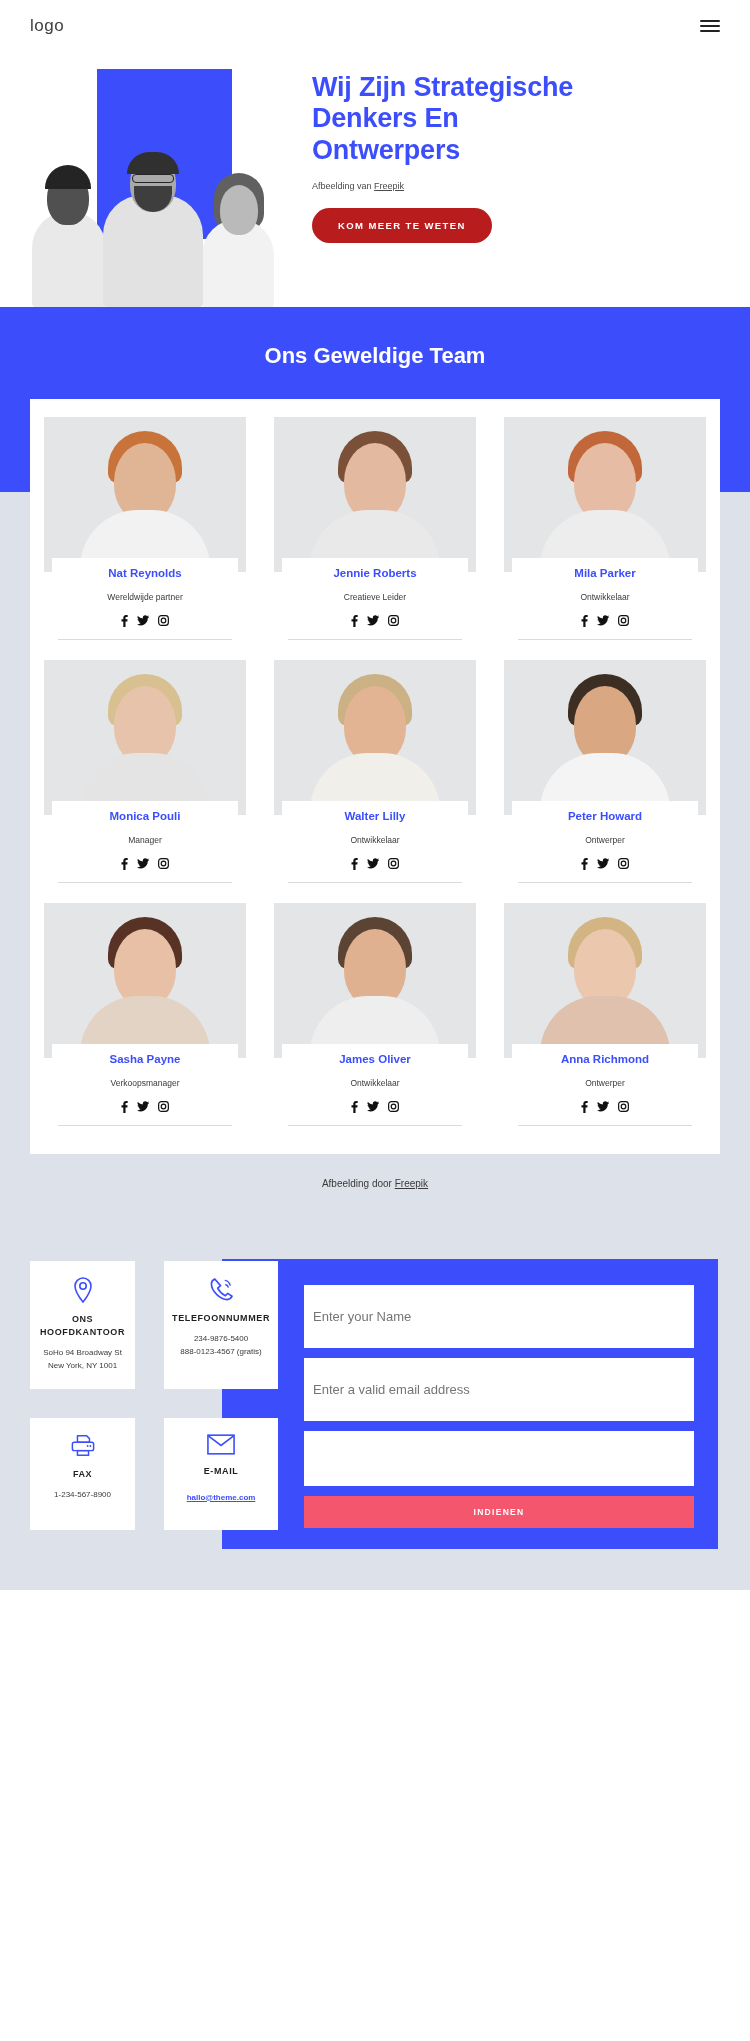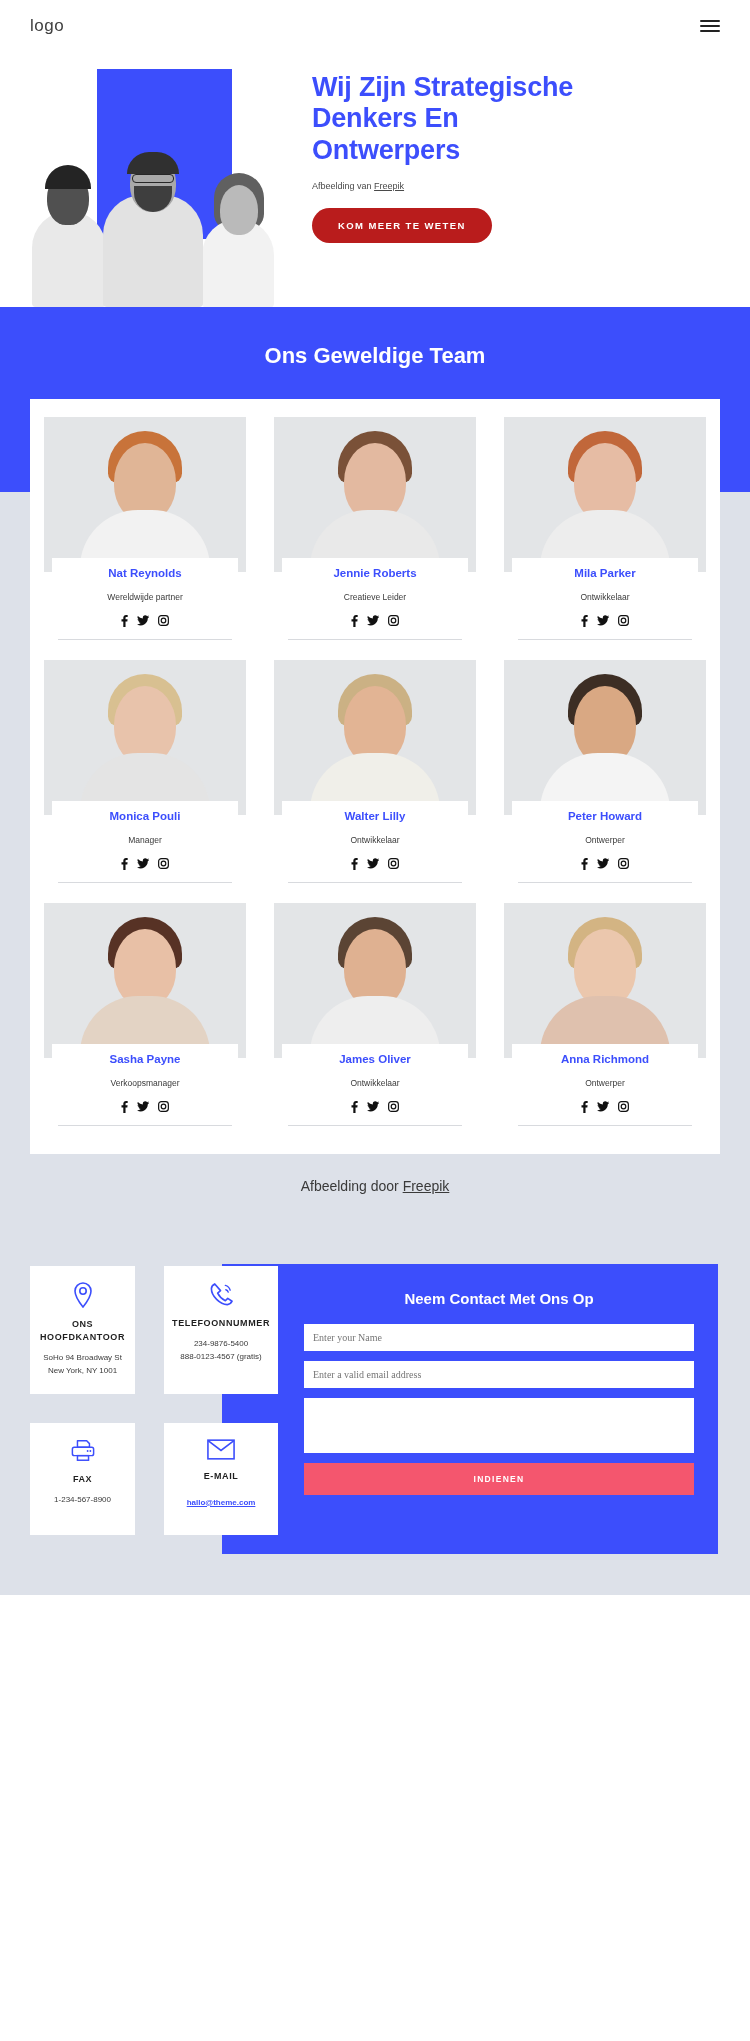--- a/index.html
+++ b/index.html
@@ -216,21 +216,21 @@
     margin-top: 13px;
   }
   .socials svg { display: block; }
   .member-rule {
     margin: 12px 14px 0;
     border-bottom: 1px solid #d8dade;
   }
   .team-credit {
     position: relative;
     text-align: center;
-    font-size: 14px;
+    font-size: 10px;
     color: #3a3a3a;
     margin-top: 24px;
   }
   .team-credit a { color: #3a3a3a; text-decoration: underline; }
 
   
   .contact-section {
     background: #dde1e9;
     position: relative;
     padding: 30px 0 60px;
@@ -283,25 +283,25 @@
     color: #fff;
     font-size: 15px;
     font-weight: bold;
     text-align: center;
     margin-bottom: 17px;
   }
   .form-field {
     width: 100%;
     border: none;
     background: #fff;
-    padding: 8px 9px;
-    font-size: 10px;
+    padding: 24px 9px;
+    font-size: 13px;
     color: #9a9a9a;
     margin-bottom: 10px;
-    font-family: Liberation Serif, serif;
+    font-family: Liberation Sans, sans-serif;
     display: block;
   }
   textarea.form-field { height: 55px; resize: none; }
   .btn-submit {
     width: 100%;
     background: #f4566e;
     color: #fff;
     border: none;
     padding: 11px 0;
     font-size: 8.5px;
@@ -693,21 +693,20 @@
                 <rect x="1" y="1" width="28" height="20" fill="none" stroke="#3c4efc" stroke-width="1.7"></rect>
                 <path d="M1.5 1.8L15 12 28.5 1.8" fill="none" stroke="#3c4efc" stroke-width="1.7"></path>
               </svg>
           </div>
           <div class="info-title">E-MAIL</div>
           <a href="#" class="info-link">hallo@theme.com</a>
         </div>
       </div>
 
       <div class="form-col">
-        <div class="form-title">Neem Contact Met Ons Op</div>
         <input class="form-field" type="text" placeholder="Enter your Name" style="">
         <input class="form-field" type="email" placeholder="Enter a valid email address" style="">
         <textarea class="form-field" placeholder="" style=""></textarea>
         <button class="btn-submit">INDIENEN</button>
       </div>
 
     </div>
   </div>
 
 

